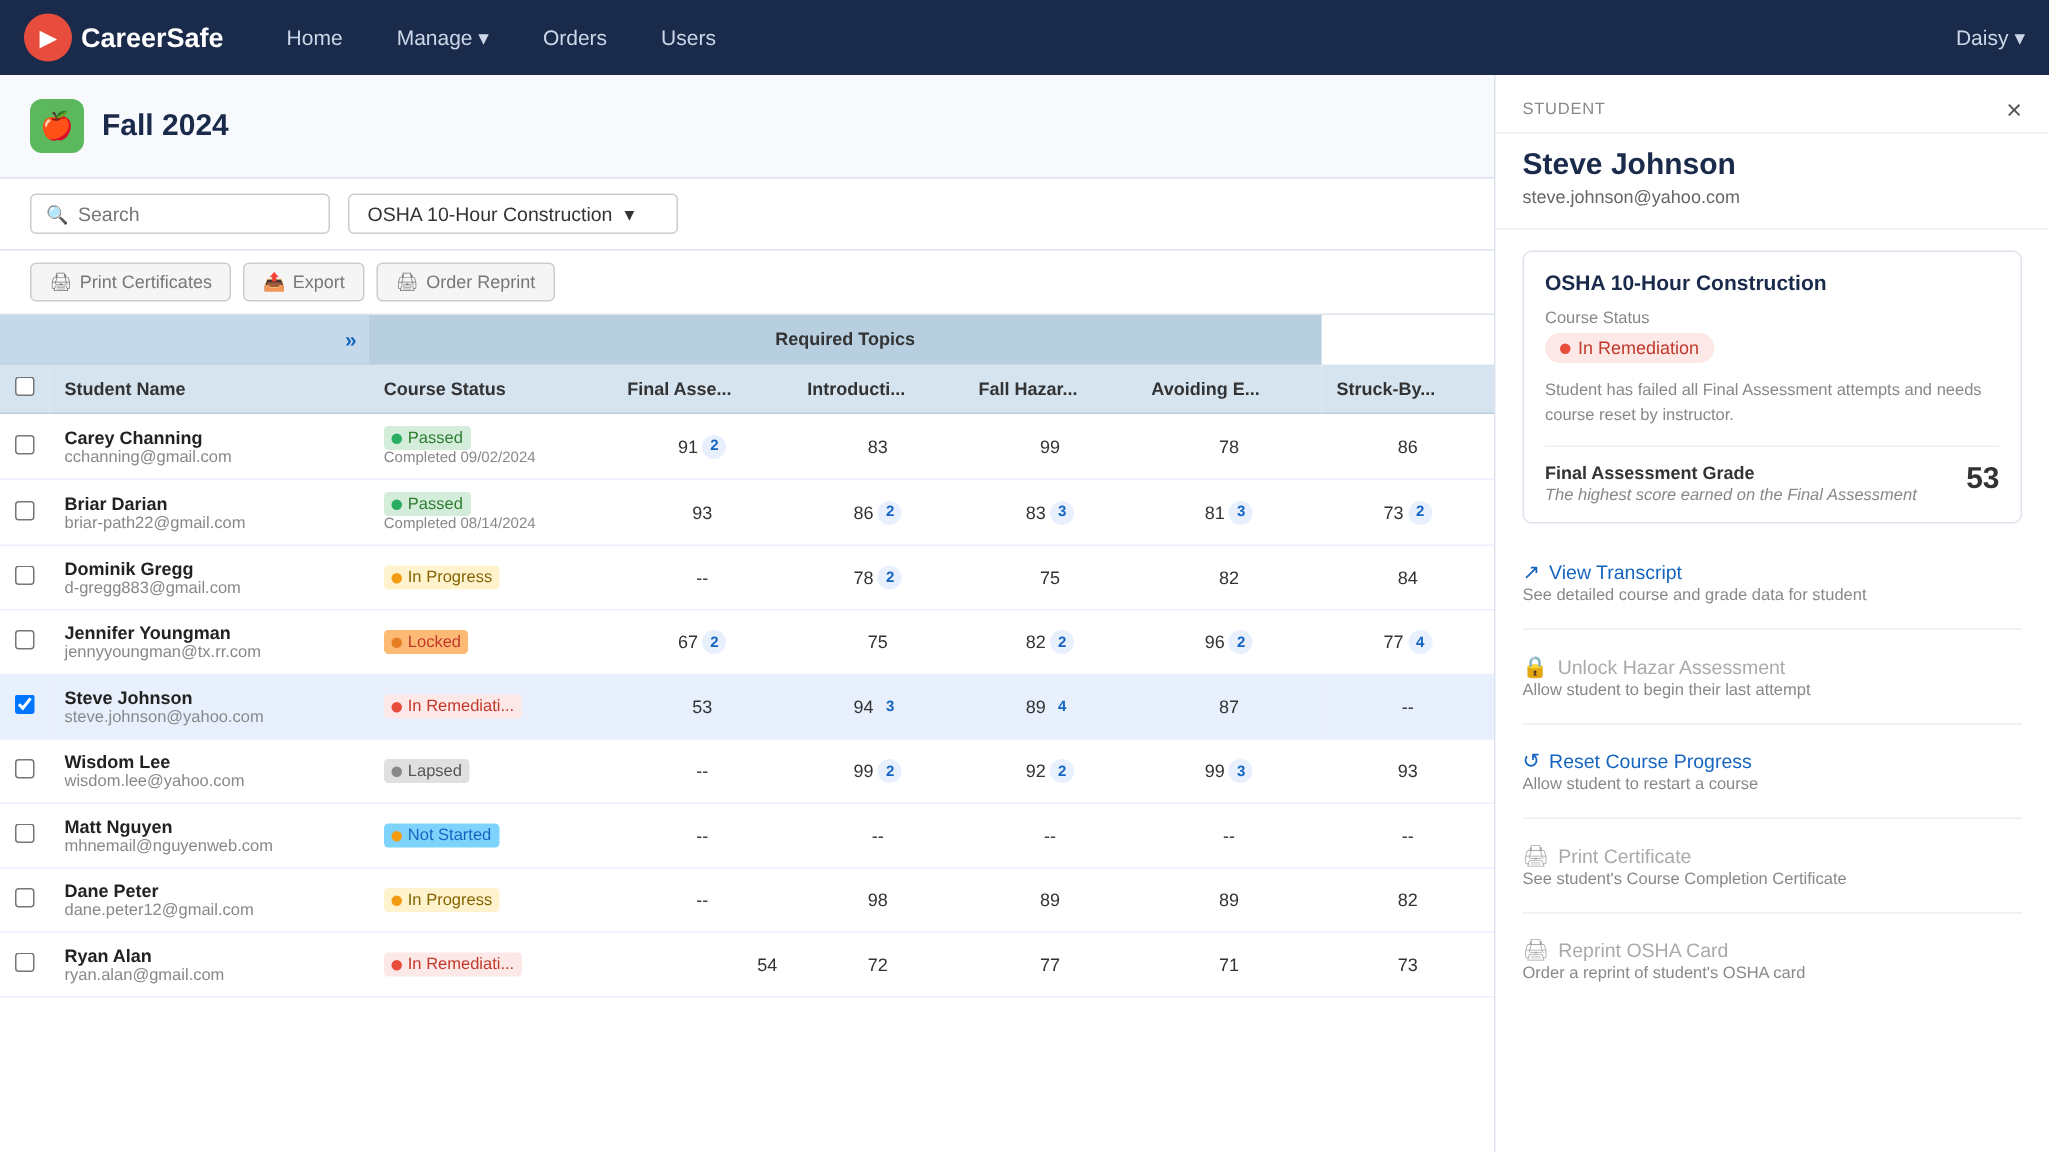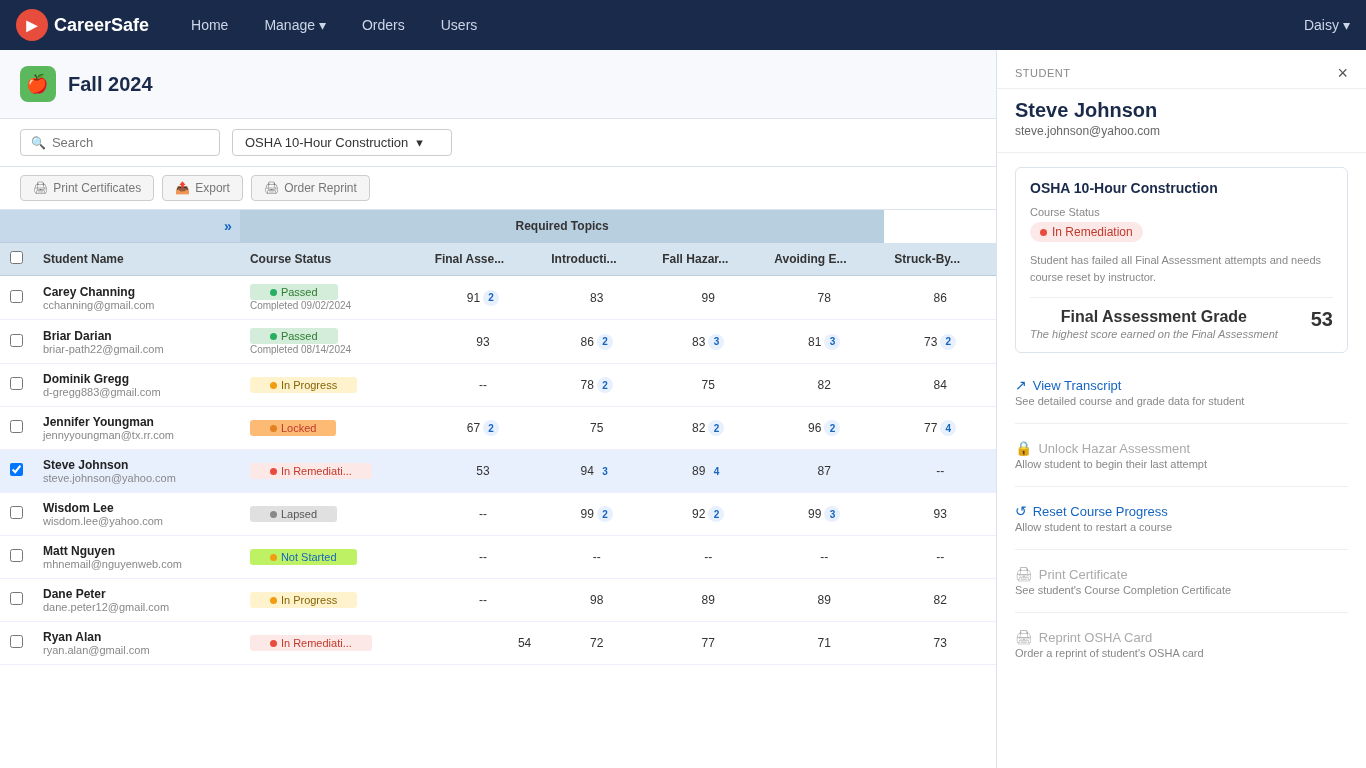--- a/index.html
+++ b/index.html
@@ -52,27 +52,27 @@
     .table-container { overflow: auto; flex: 1; }
     table { width: 100%; border-collapse: collapse; }
     thead tr { background: #d6e4f0; }
     th { padding: 8px 10px; text-align: left; font-size: 12px; font-weight: 600; color: #333; border-bottom: 1px solid #bcd; white-space: nowrap; }
     td { padding: 8px 10px; border-bottom: 1px solid #eef; font-size: 12px; vertical-align: middle; }
     tr.selected td { background: #e8f0fe; }
 
     .student-name { font-weight: 600; color: #222; }
     .student-email { color: #888; font-size: 11px; }
 
-    .status-badge { display: inline-flex; align-items: center; gap: 4px; padding: 2px 20px; border-radius: 3px; font-size: 11px; font-weight: 500; white-space: nowrap; }
+    .status-badge { display: inline-flex; align-items: center; gap: 4px; padding: 2px 5px; border-radius: 3px; font-size: 11px; font-weight: 500; white-space: nowrap; }
     .status-passed { background: #d4edda; color: #2e7d32; }
     .status-in-progress { background: #fff3cd; color: #856404; }
     .status-locked { background: #fdba74; color: #c0392b; }
     .status-remediation { background: #fde8e8; color: #c0392b; }
     .status-lapsed { background: #e0e0e0; color: #555; }
-    .status-not-started { background: #bef264; color: #1565c0; }
+    .status-not-started { background: #7dd3fc; color: #1565c0; }
 
     .dot { width: 7px; height: 7px; border-radius: 50%; display: inline-block; }
     .dot-green { background: #27ae60; }
     .dot-yellow { background: #f39c12; }
     .dot-red { background: #e74c3c; }
     .dot-gray { background: #888; }
     .dot-orange { background: #e67e22; }
 
     .score-badge { display: inline-flex; align-items: center; gap: 3px; }
     .attempt-num { display: inline-flex; align-items: center; justify-content: center; width: 16px; height: 16px; border-radius: 50%; background: #e8f0fe; color: #1565c0; font-size: 10px; font-weight: bold; }
@@ -91,21 +91,21 @@
     .student-info { padding: 10px 18px 14px; border-bottom: 1px solid #eee; }
     .student-info-name { font-size: 20px; font-weight: 700; color: #1a2a4a; }
     .student-info-email { font-size: 12px; color: #666; margin-top: 2px; }
 
     .course-card { margin: 14px 18px; border: 1px solid #dde3ec; border-radius: 6px; padding: 12px 14px; }
     .course-card-title { font-size: 14px; font-weight: 700; color: #1a2a4a; margin-bottom: 10px; }
     .course-card-label { font-size: 11px; color: #888; margin-bottom: 4px; }
     .in-remediation-badge { display: inline-flex; align-items: center; gap: 5px; background: #fde8e8; color: #c0392b; border-radius: 12px; padding: 3px 10px; font-size: 12px; font-weight: 500; }
     .failed-note { font-size: 11px; color: #888; margin-top: 10px; line-height: 1.5; }
     .final-grade-row { display: flex; justify-content: space-between; align-items: flex-start; margin-top: 12px; border-top: 1px solid #eee; padding-top: 10px; }
-    .final-grade-label { font-size: 16px; font-weight: 600; color: #333; text-align: center; }
+    .final-grade-label { font-size: 12px; font-weight: 600; color: #333; }
     .final-grade-sub { font-size: 11px; color: #888; font-style: italic; margin-top: 2px; }
     .final-grade-score { font-size: 20px; font-weight: 700; color: #333; }
 
     .action-section { padding: 10px 18px; display: flex; flex-direction: column; gap: 12px; }
     .action-item { display: flex; flex-direction: column; gap: 2px; }
     .action-link { display: flex; align-items: center; gap: 6px; color: #1565c0; font-size: 13px; font-weight: 500; cursor: pointer; text-decoration: none; }
     .action-link.disabled { color: #aaa; cursor: default; }
     .action-desc { font-size: 11px; color: #888; }
     .action-icon { font-size: 14px; }
 

